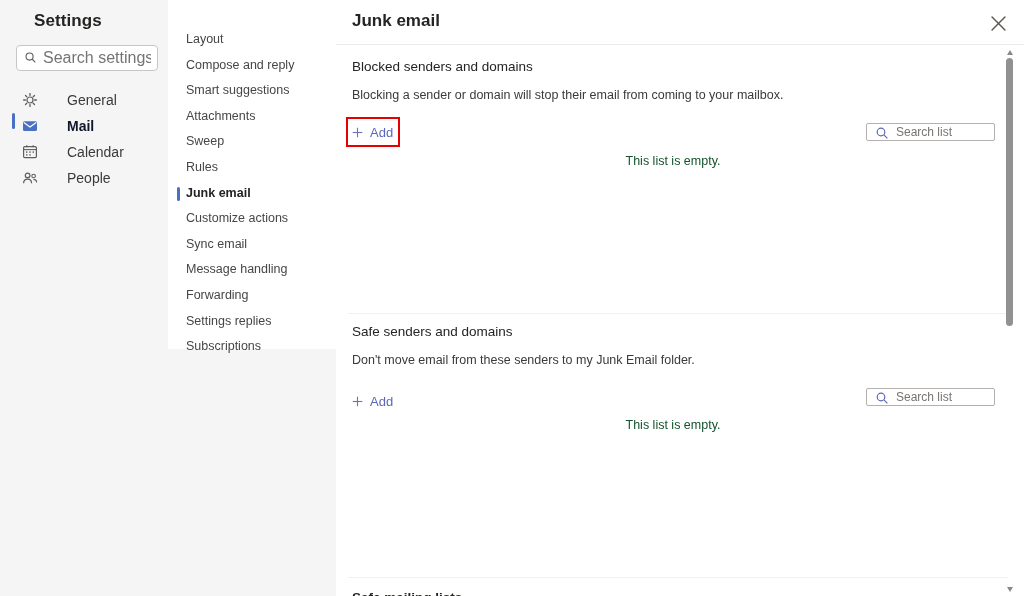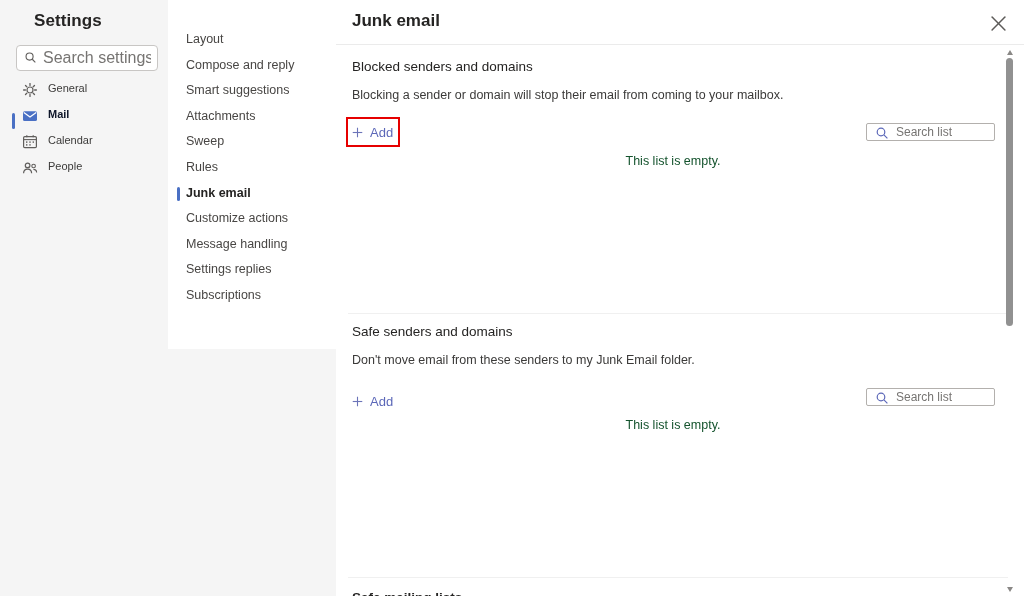--- a/index.html
+++ b/index.html
@@ -9,21 +9,21 @@
 
   
   .left-rail { position:absolute; left:0; top:0; width:168px; height:596px; background:#f5f5f5; }
   .settings-title { position:absolute; left:16px; top:11px; font-size:17px; font-weight:700; color:#252423; letter-spacing:.1px;margin-left:18px; }
   .search-settings { position:absolute; left:16px; top:45px; width:142px; height:26px; }
   .search-settings input { width:100%; height:100%; border:1px solid #c8c6c4; border-radius:4px; background:#fff; padding:0 6px 0 26px; font-size:16px; color:#b91c1c; font-family:"Liberation Sans", sans-serif; outline:none; }
   .search-settings .mag { position:absolute; left:8px; top:6px; width:13px; height:13px; }
   input::placeholder { color:#767472; opacity:1; }
 
   .rail-items { position:absolute; left:0; top:82px; width:168px; }
-  .rail-item { position:relative; height:26px; display:flex; align-items:flex-start; padding-left:22px; gap:10px; font-size:11px; color:#3b3a39; cursor:pointer; }
+  .rail-item { position:relative; height:26px; display:flex; align-items:flex-end; padding-left:22px; gap:29px; font-size:14px; color:#3b3a39; cursor:pointer; }
   .rail-item.active { font-weight:700; color:#0f172a; }
   .rail-item .sel-bar { position:absolute; left:12px; top:5px; width:3px; height:16px; background:#4a70c4; border-radius:2px; }
   .rail-item svg { flex:0 0 auto; }
 
   
   .nav-col { position:absolute; left:168px; top:0; width:168px; height:596px; background:#f5f5f5; }
   .nav-card { position:absolute; left:0; top:0; width:168px; height:349px; background:#fff; }
   .nav-items { padding-top:27px; }
   .nav-item { position:relative; height:25.6px; line-height:25.6px; padding-left:18px; font-size:12.5px; color:#484644; cursor:pointer; white-space:nowrap; }
   .nav-item.active { font-weight:700; color:#252423; }
@@ -131,21 +131,23 @@
         <div class="nav-item">Compose and reply</div>
         <div class="nav-item">Smart suggestions</div>
         <div class="nav-item">Attachments</div>
         <div class="nav-item">Sweep</div>
         <div class="nav-item">Rules</div>
         <div class="nav-item active">
           <span class="sel-bar"></span>
           <span>Junk email</span>
         </div>
         <div class="nav-item">Customize actions</div>
+        <div class="nav-item">Sync email</div>
         <div class="nav-item">Message handling</div>
+        <div class="nav-item">Forwarding</div>
         <div class="nav-item">Settings replies</div>
         <div class="nav-item">Subscriptions</div>
       </div>
     </div>
   </div>
 
   <div class="main">
     <div class="main-title">Junk email</div>
     <div class="close-btn">
       <svg width="15" height="15" viewBox="0 0 14 14">

